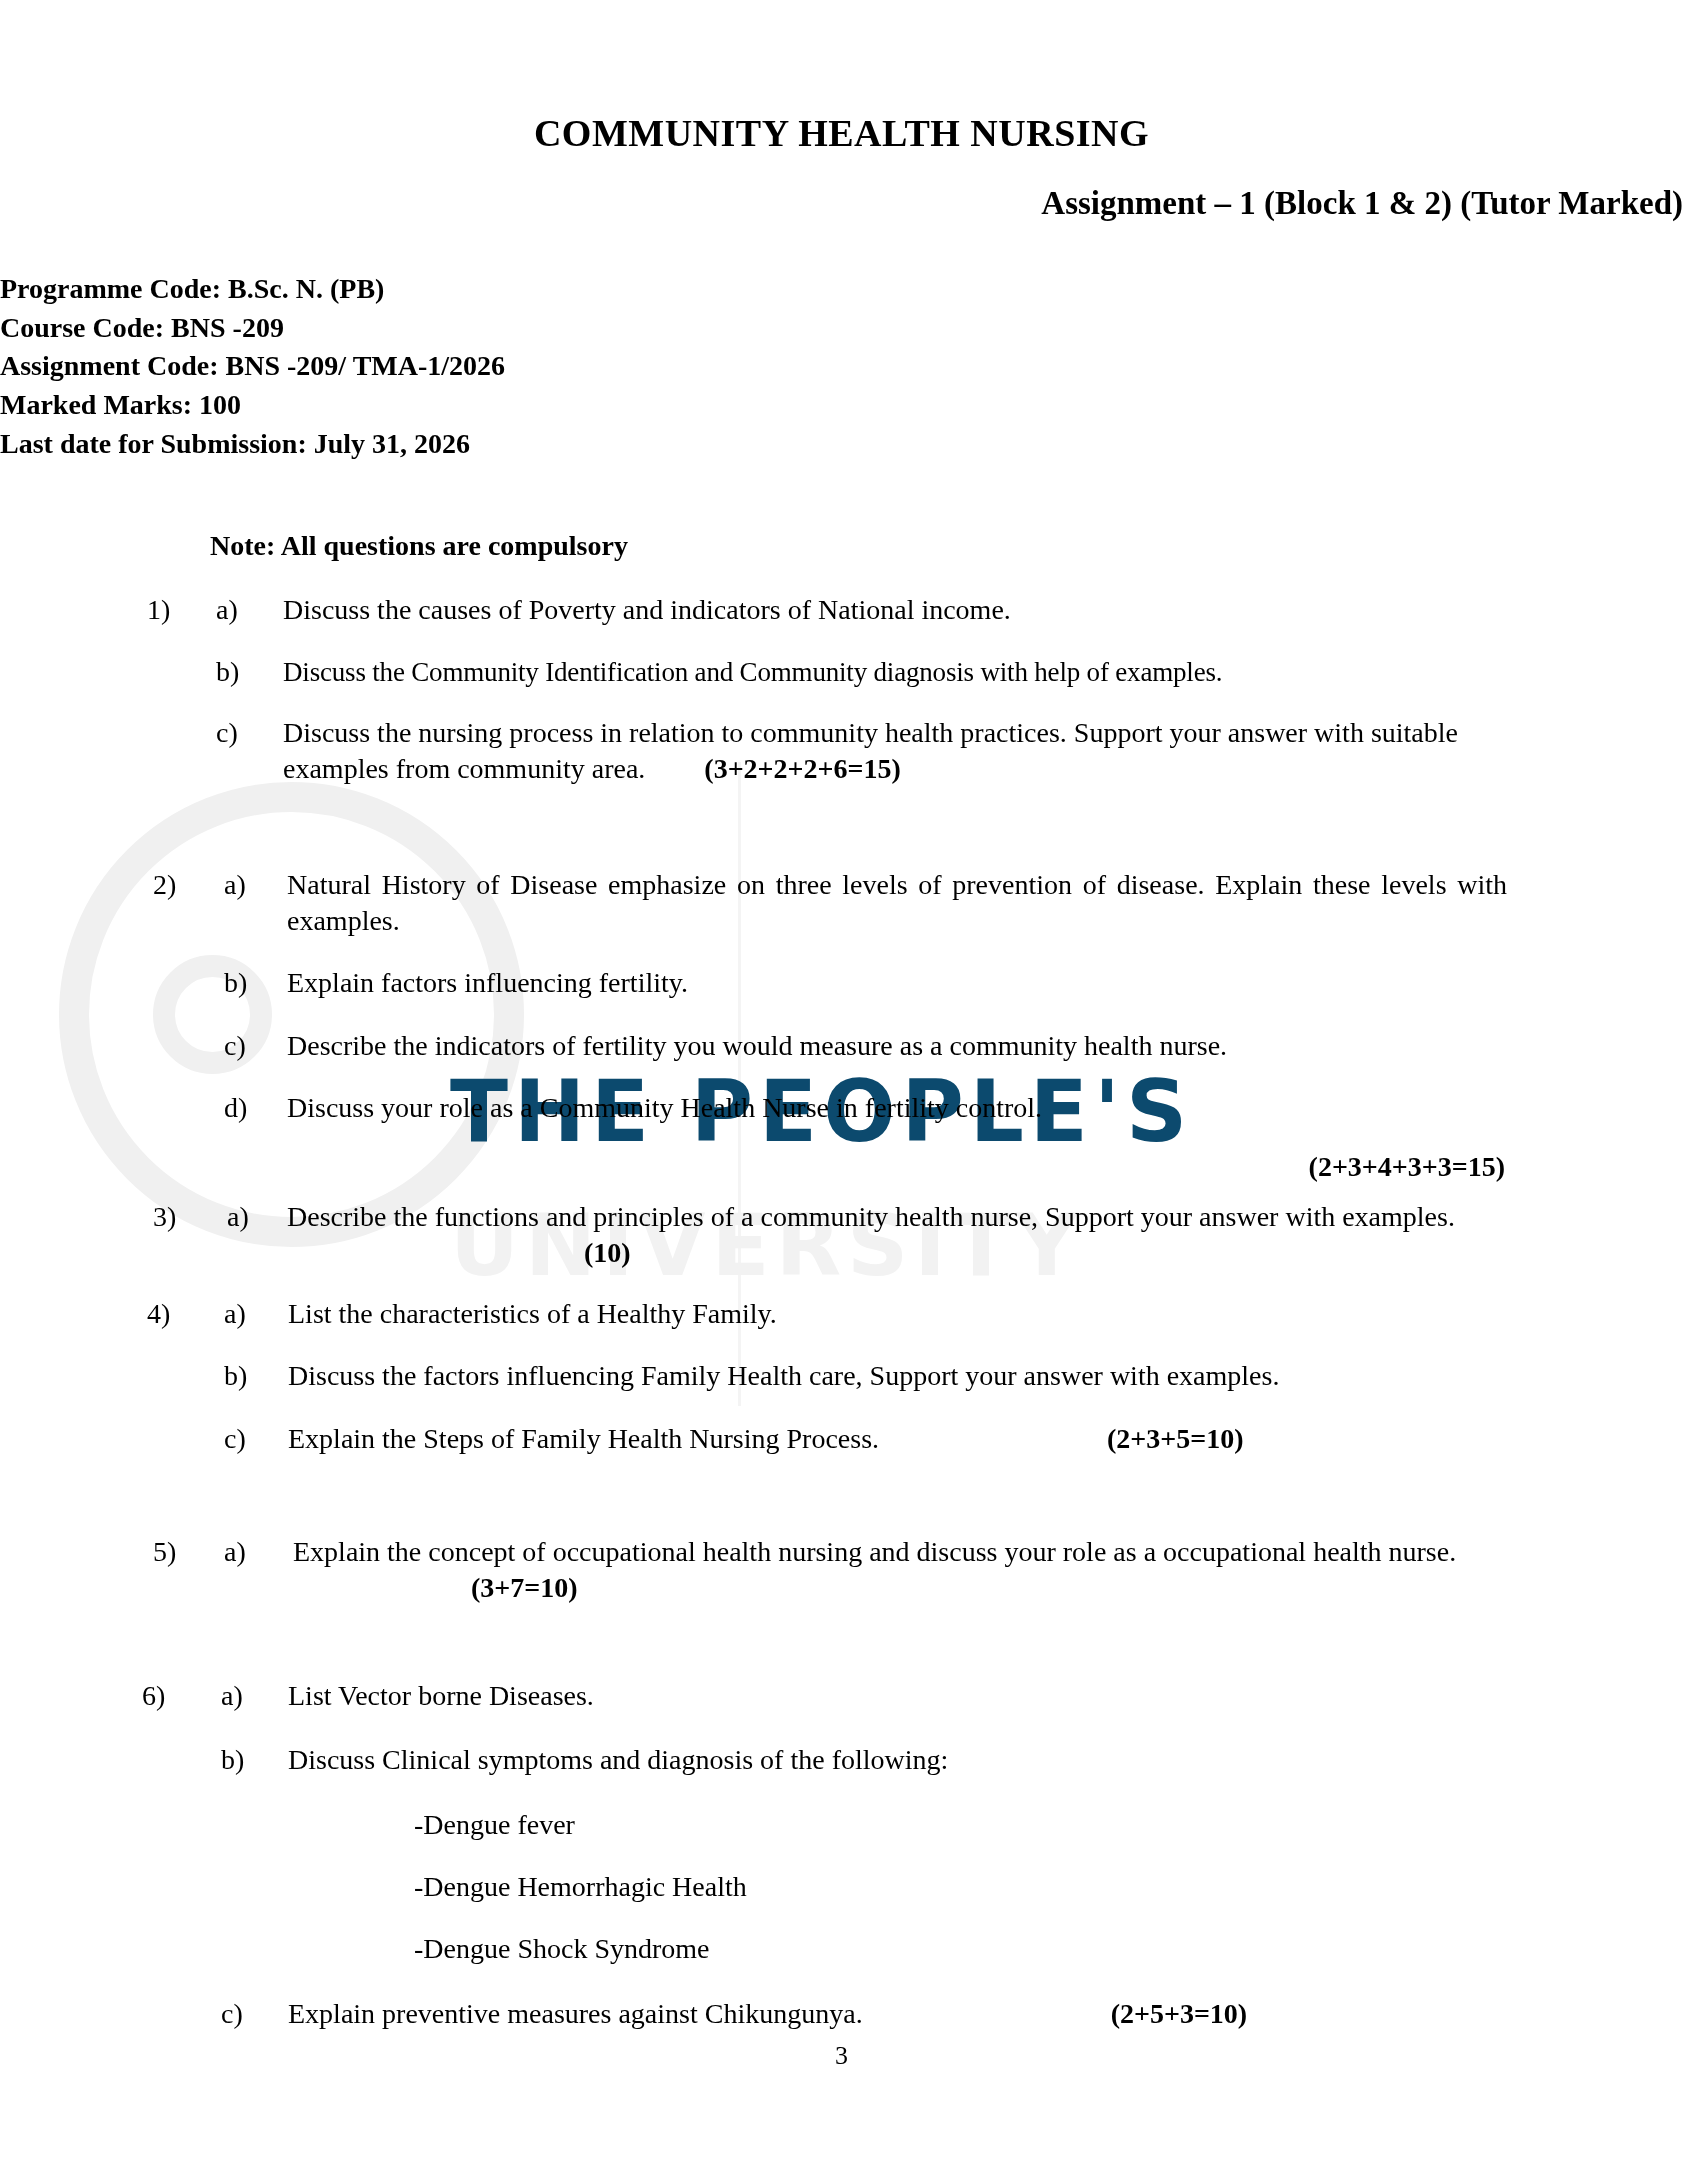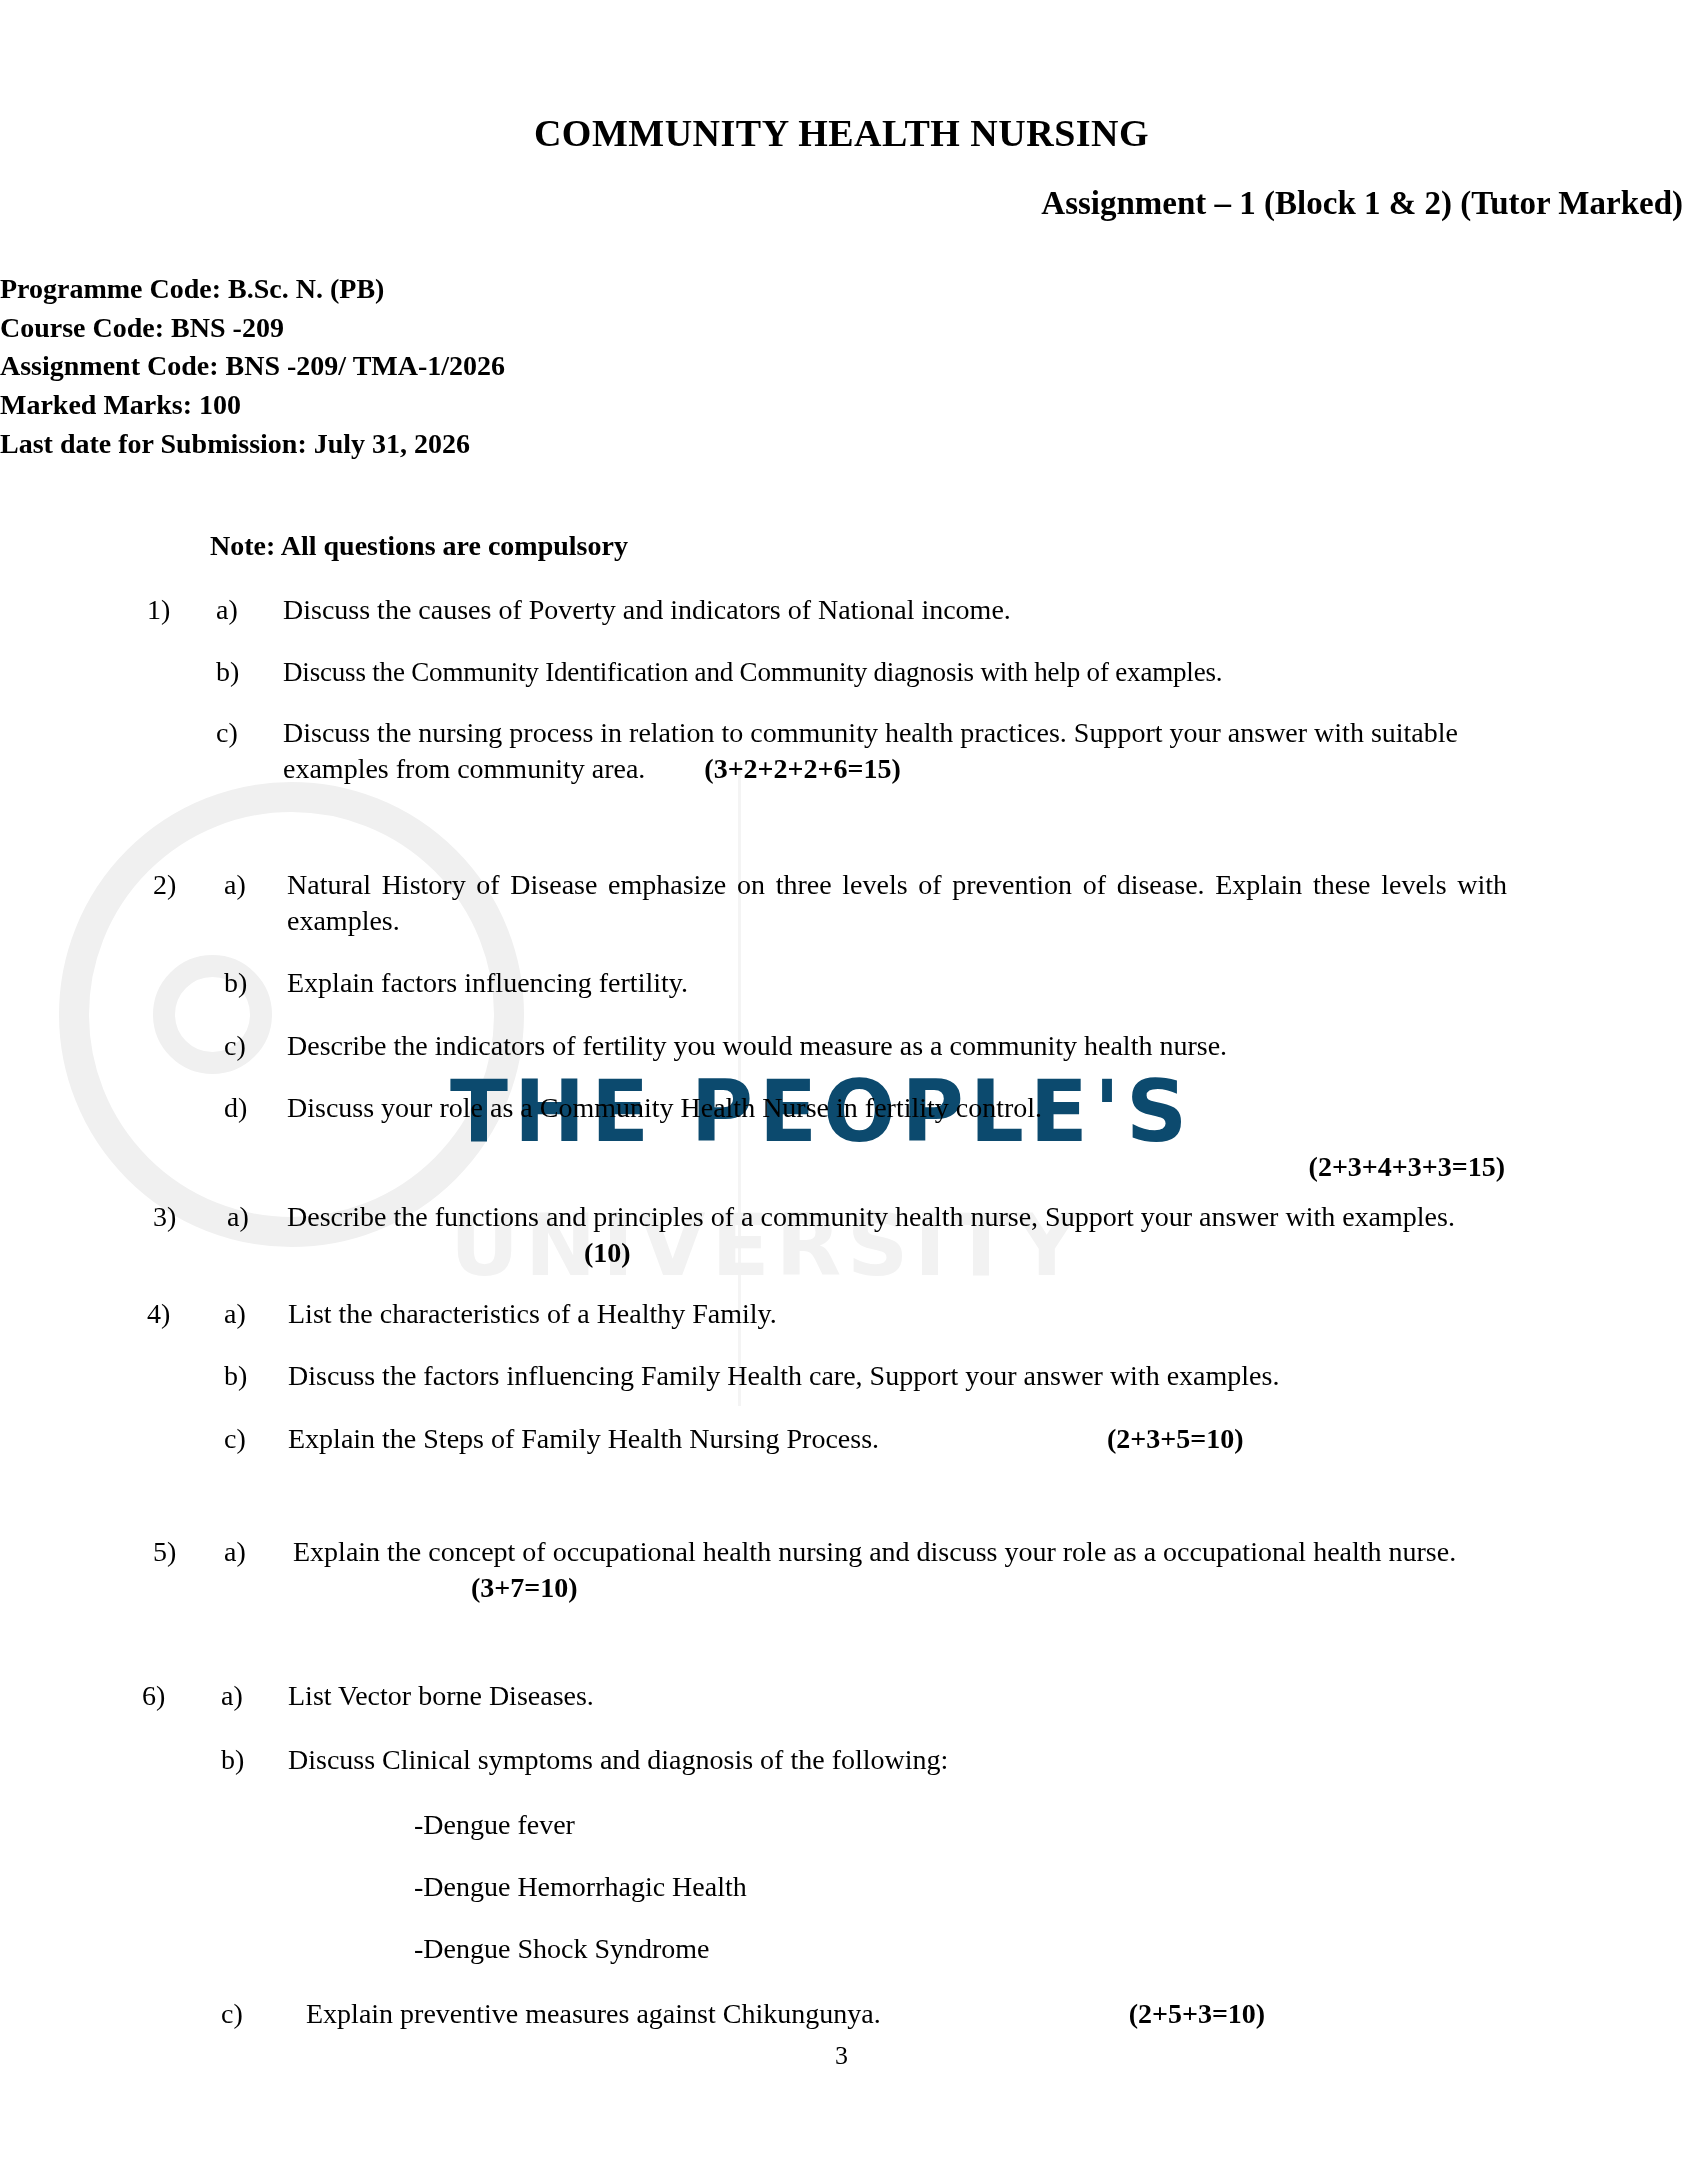--- a/index.html
+++ b/index.html
@@ -309,21 +309,21 @@
         <div class="body" style="padding-right:203px;">Discuss Clinical symptoms and diagnosis of the following:</div>
       </div>
 
       <div class="sub-dash" style="padding-left:414px; margin-top:28px;">-Dengue fever</div>
       <div class="sub-dash" style="padding-left:414px; margin-top:26px;">-Dengue Hemorrhagic Health</div>
       <div class="sub-dash" style="padding-left:414px; margin-top:26px;">-Dengue Shock Syndrome</div>
 
       <div class="q-row" style="margin-top:28px;">
         <div class="num" style="width:79px; padding-left:142px;"></div>
         <div class="alpha" style="width:67px;">c)</div>
-        <div class="body" style="margin-left:18px;">
+        <div class="body" style="">
           <span>Explain preventive measures against Chikungunya.</span><span class="marks" style="padding-left:248px;">(2+5+3=10)</span>
         </div>
       </div>
     </div>
 
   </div>
 
   <div class="pagenum">3</div>
 </div>
 

